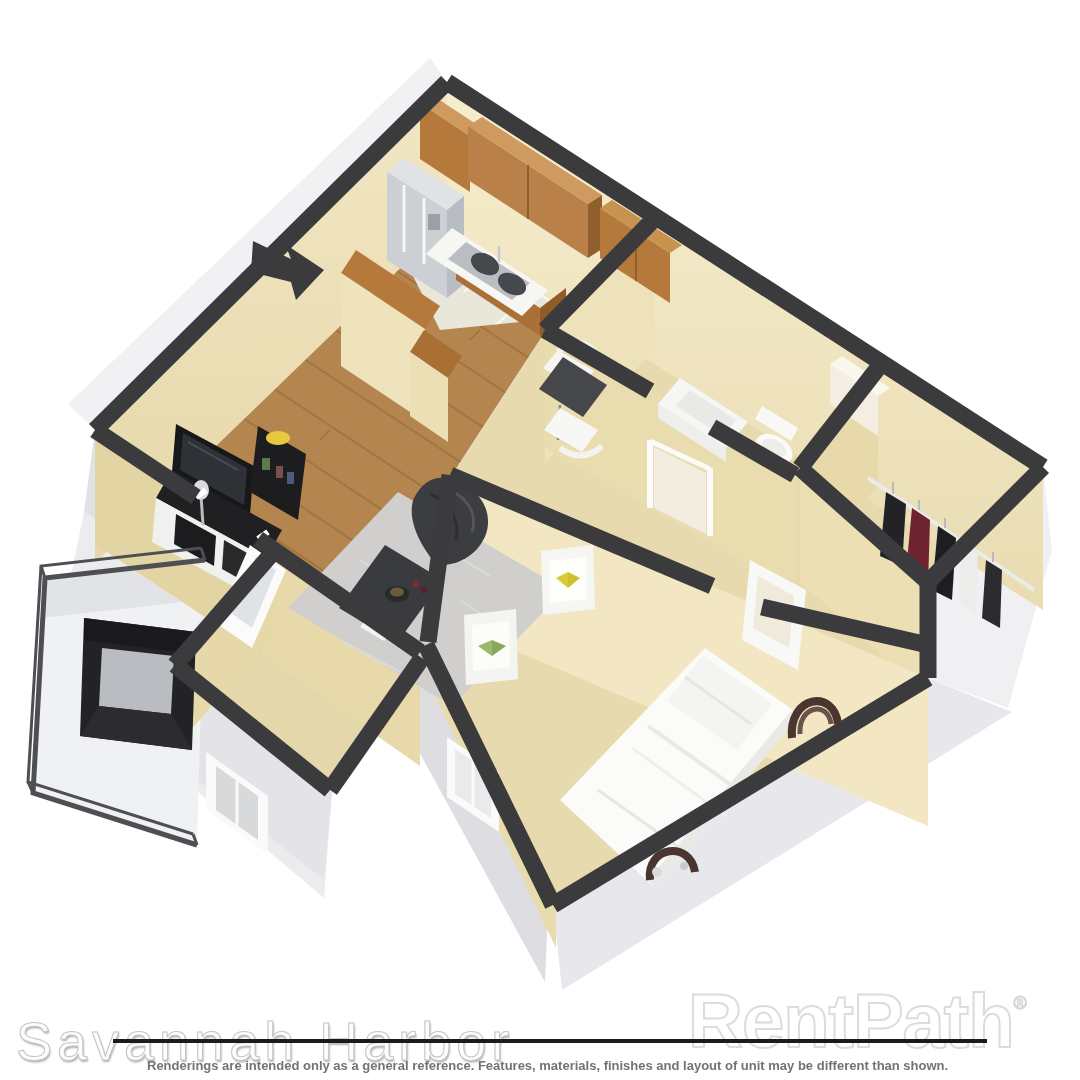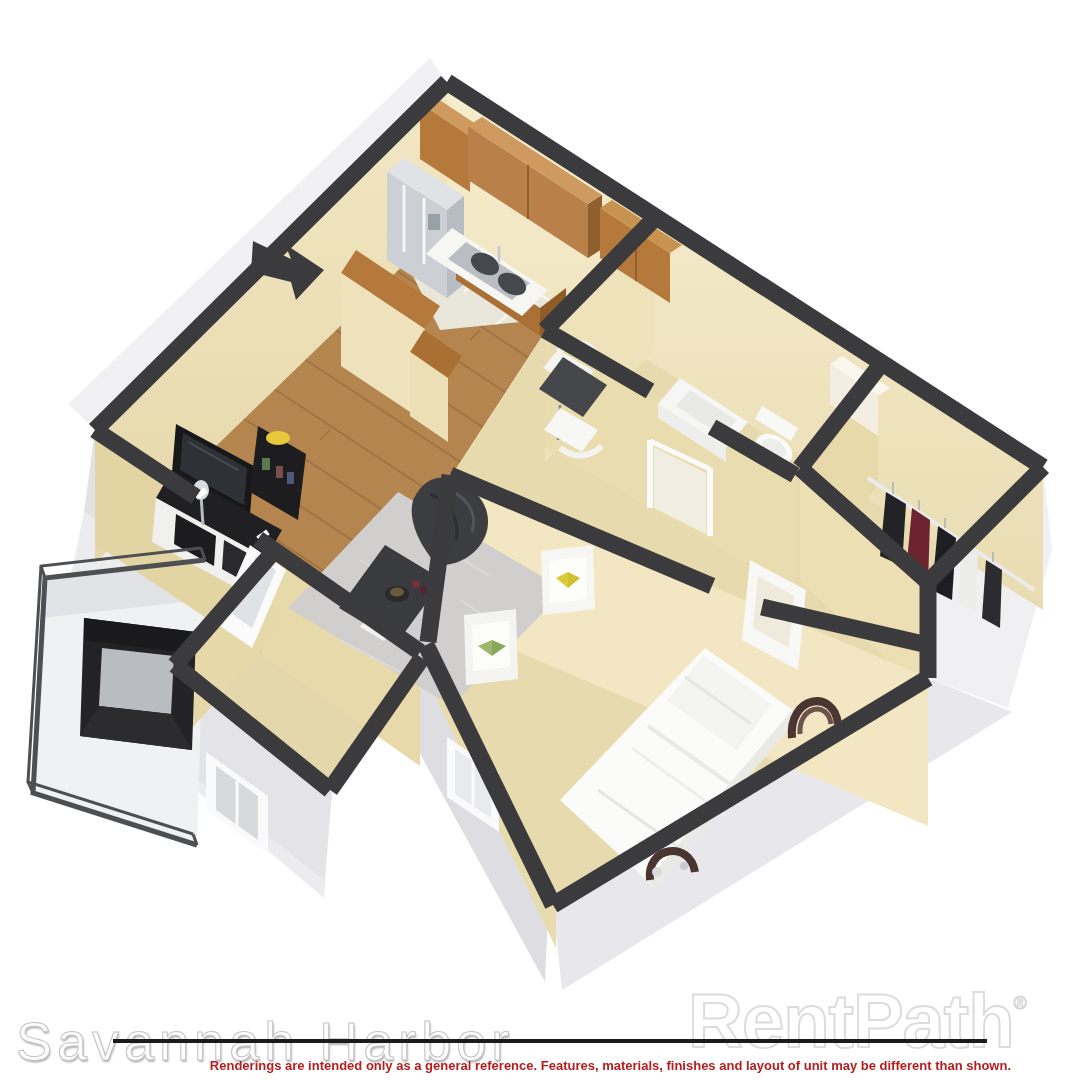--- a/index.html
+++ b/index.html
@@ -15,22 +15,22 @@
   }
   .wm-brand{
     position:absolute;left:688px;top:983px;font-size:76px;font-weight:700;letter-spacing:-1px;
     color:rgba(255,255,255,0.92);-webkit-text-stroke:2px #dcdcdc;line-height:1;white-space:nowrap;
   }
   .wm-brand sup{font-size:18px;-webkit-text-stroke:1px #d5d5d5;vertical-align:38px;}
   .divider-line{
     position:absolute;left:113px;top:1039px;width:874px;height:4px;background:#1b1b1b;
   }
   .disclaimer{
-    position:absolute;left:166px;top:1058px;width:845px;font-size:13px;font-weight:700;
-    color:#b91c1c;letter-spacing:0px;line-height:1.2;white-space:nowrap;text-align:right;
+    position:absolute;left:147px;top:1058px;width:845px;font-size:13px;font-weight:700;
+    color:#737373;letter-spacing:0px;line-height:1.2;white-space:nowrap;
   }
 </style>
 </head>
 <body>
 
 <div class="stage">
 
 <svg width="1080" height="1080" viewBox="0 0 1080 1080">
   <defs>
     <linearGradient id="creamN" x1="0" y1="0" x2="0" y2="1">

